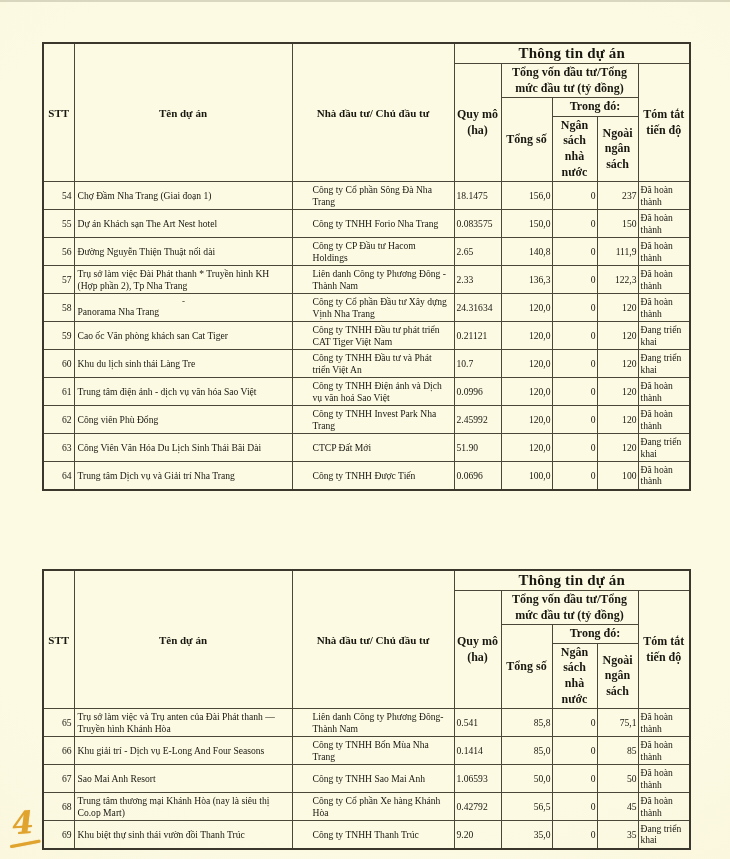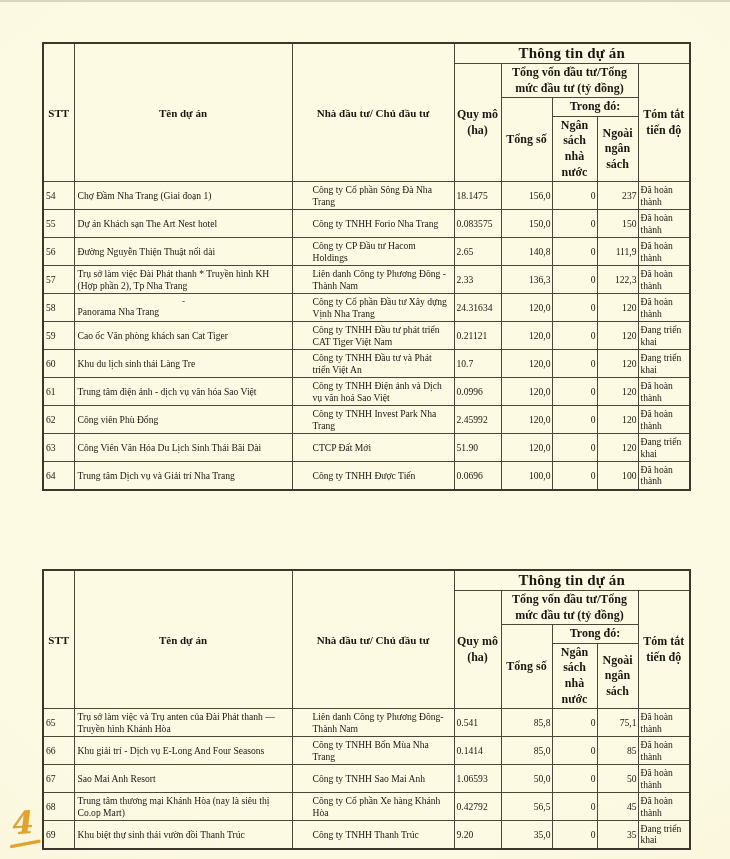--- a/index.html
+++ b/index.html
@@ -25,21 +25,21 @@
   th{font-weight:bold;text-align:center;vertical-align:middle;padding:1px 2px;}
   .h-main{font-size:11px;}
   .h-info{font-size:15px;letter-spacing:.2px;}
   .h-sub{font-size:12px;line-height:1.3;}
   .hr1{height:17px;}
   .hr2{height:22px;}
   .hr3{height:14px;}
   .hr4{height:25px;}
   tbody tr{height:28px;}
   td{font-size:9.6px;line-height:1.22;padding:1px 2px;vertical-align:middle;word-wrap:break-word;}
-  td.c-stt{text-align:left;margin-left:8px;}
+  td.c-stt{text-align:right;margin-left:8px;}
   td.c-name{text-align:left;padding-left:3px;}
   td.c-inv{text-align:left;padding-left:20px;}
   td.c-area{text-align:left;padding-left:2px;}
   td.c-num{text-align:right;padding-right:1px;}
   td.c-status{text-align:left;padding-left:2px;}
   .premark{display:block;height:8px;line-height:7px;text-align:center;font-size:9px;}
 
   .pagenum{
     position:absolute;left:8px;top:806px;width:44px;height:52px;
     transform:rotate(-4deg);

